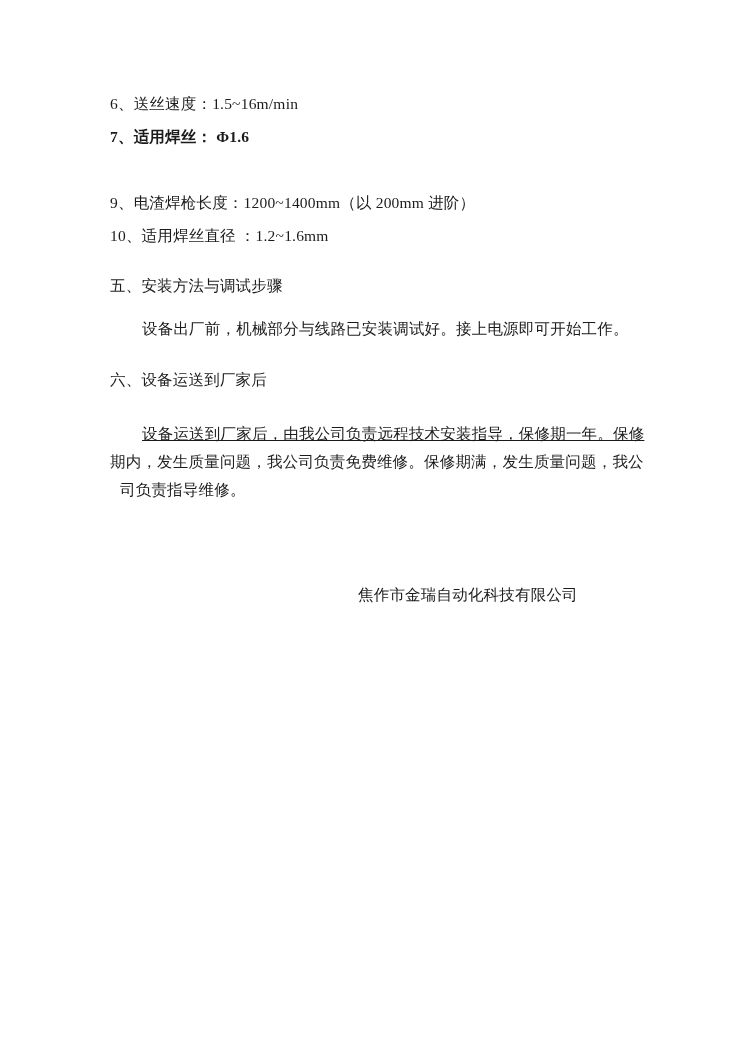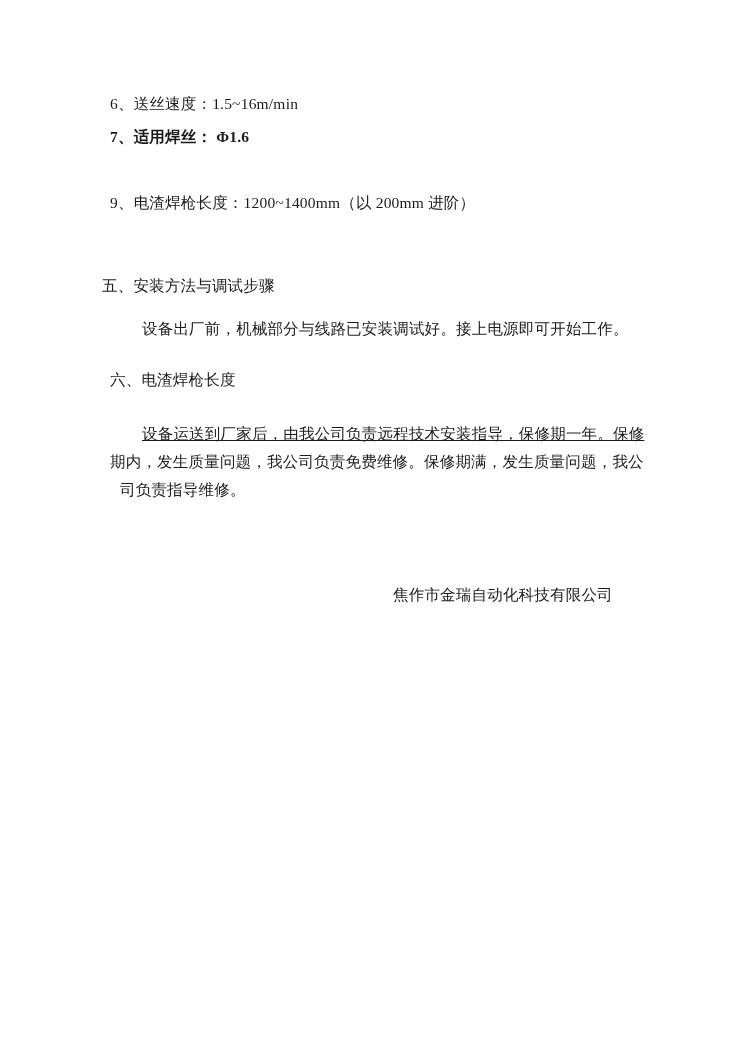--- a/index.html
+++ b/index.html
@@ -25,43 +25,44 @@
     letter-spacing: 0.2px;
     line-height: 1.2;
   }
   
   .spec-0 { top: 95px;  left: 110px; }
   .spec-1 { top: 128px; left: 110px; font-weight: bold; }
   .spec-2 { top: 161px; left: 110px; }
   .spec-3 { top: 194px; left: 110px; }
   .spec-4 { top: 227px; left: 110px; }
   
-  .h5     { top: 277px; left: 102px; text-align: center; }
+  .h5     { top: 277px; left: 110px; text-align: center; }
   .p5     { top: 320px; left: 142px; text-align: right; }
   
   .h6     { top: 371px; left: 110px; }
   .p6a    { top: 397px; left: 142px; }
   .p6b-0  { top: 425px; left: 142px; text-decoration: underline; }
   .p6b-1  { top: 453px; left: 110px; }
   .p6b-2  { top: 481px; left: 120px; }
   
-  .sig    { top: 586px; left: 358px; margin-left: 35px; }
+  .sig    { top: 586px; left: 358px; }
 </style>
 </head>
 <body>
 
 <div class="page">
 
   <div class="line spec-0">6、送丝速度：1.5~16m/min</div>
   <div class="line spec-1">7、适用焊丝： Φ1.6</div>
   <div class="line spec-3">9、电渣焊枪长度：1200~1400mm（以 200mm 进阶）</div>
+  <div class="line spec-4">10、适用焊丝直径 ：1.2~1.6mm</div>
 
   <div class="line h5">五、安装方法与调试步骤</div>
   <div class="line p5">设备出厂前，机械部分与线路已安装调试好。接上电源即可开始工作。</div>
 
-  <div class="line h6">六、电渣焊枪长度</div>
+  <div class="line h6">六、设备运送到厂家后</div>
   <div class="line p6b-0">设备运送到厂家后，由我公司负责远程技术安装指导，保修期一年。保修</div>
   <div class="line p6b-1">期内，发生质量问题，我公司负责免费维修。保修期满，发生质量问题，我公</div>
   <div class="line p6b-2">司负责指导维修。</div>
 
   <div class="line sig">焦作市金瑞自动化科技有限公司</div>
 
 </div>
 
 </body></html>

